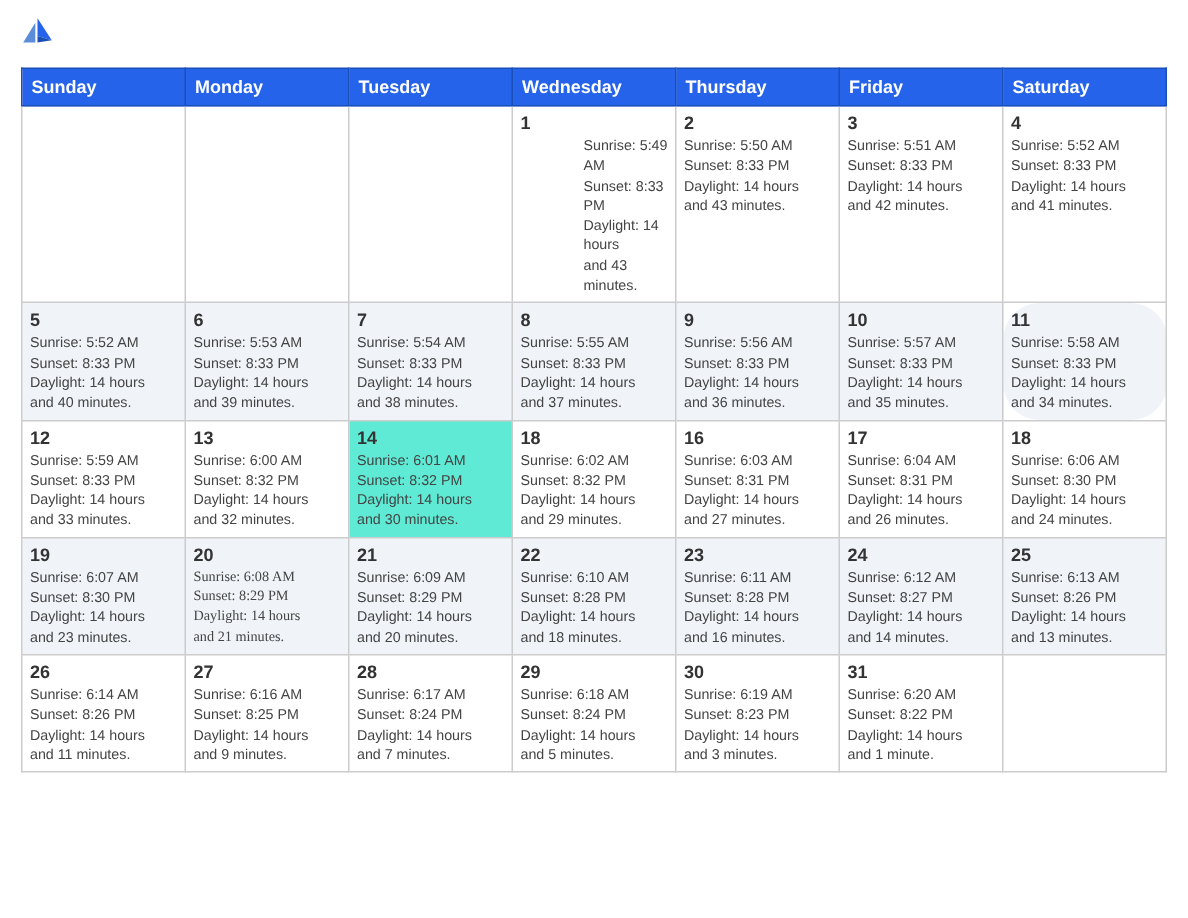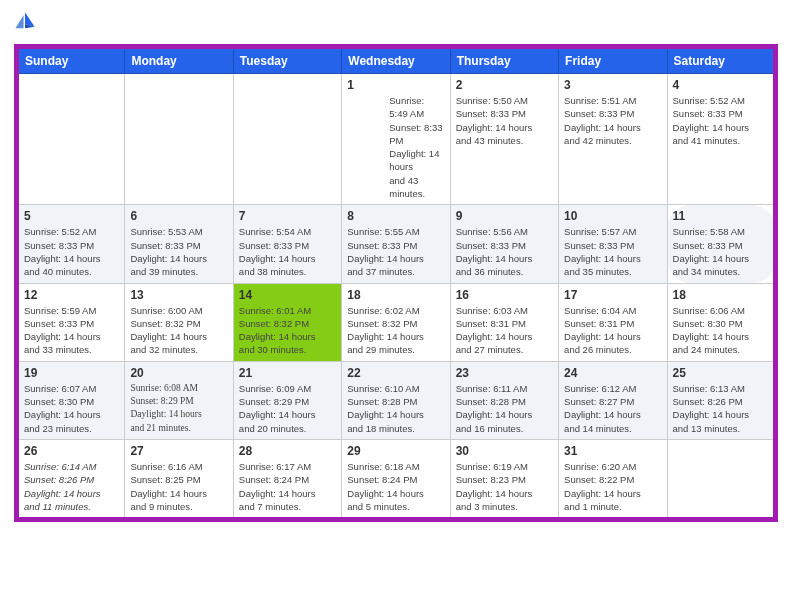--- a/index.html
+++ b/index.html
@@ -47,21 +47,21 @@
       color: #333;
       line-height: 1.1;
     }
     .location {
       font-size: 14px;
       color: #555;
     }
     .calendar {
       width: 100%;
       border-collapse: collapse;
-      border: 5px solid #a21caf;
+      border: 1px solid #a21caf;
     }
     .calendar th {
       background: #2563eb;
       color: #fff;
       font-size: 12px;
       font-weight: bold;
       padding: 5px 6px;
       text-align: left;
       border: 1px solid #1a4fb8;
     }
@@ -229,21 +229,21 @@
 Daylight: 14 hours
 and 33 minutes.</div>
           </td>
           <td style="background: rgb(255, 255, 255);">
             <span class="day-num">13</span>
             <div class="day-info" style="white-space: pre-line;">Sunrise: 6:00 AM
 Sunset: 8:32 PM
 Daylight: 14 hours
 and 32 minutes.</div>
           </td>
-          <td style="background: #84cc16;">
+          <td style="background: #5eead4;">
             <span class="day-num">14</span>
             <div class="day-info" style="white-space: pre-line;">Sunrise: 6:01 AM
 Sunset: 8:32 PM
 Daylight: 14 hours
 and 30 minutes.</div>
           </td>
           <td style="background: rgb(255, 255, 255);">
             <span class="day-num">18</span>
             <div class="day-info" style="white-space: pre-line;">Sunrise: 6:02 AM
 Sunset: 8:32 PM
@@ -319,21 +319,21 @@
             <span class="day-num">25</span>
             <div class="day-info" style="white-space: pre-line;">Sunrise: 6:13 AM
 Sunset: 8:26 PM
 Daylight: 14 hours
 and 13 minutes.</div>
           </td>
         </tr>
         <tr class="row-odd">
           <td style="background: rgb(255, 255, 255);">
             <span class="day-num">26</span>
-            <div class="day-info" style="white-space: pre-line; font-style: italic;">Sunrise: 6:14 AM
+            <div class="day-info" style="white-space: pre-line;">Sunrise: 6:14 AM
 Sunset: 8:26 PM
 Daylight: 14 hours
 and 11 minutes.</div>
           </td>
           <td style="background: rgb(255, 255, 255);">
             <span class="day-num">27</span>
             <div class="day-info" style="white-space: pre-line;">Sunrise: 6:16 AM
 Sunset: 8:25 PM
 Daylight: 14 hours
 and 9 minutes.</div>

